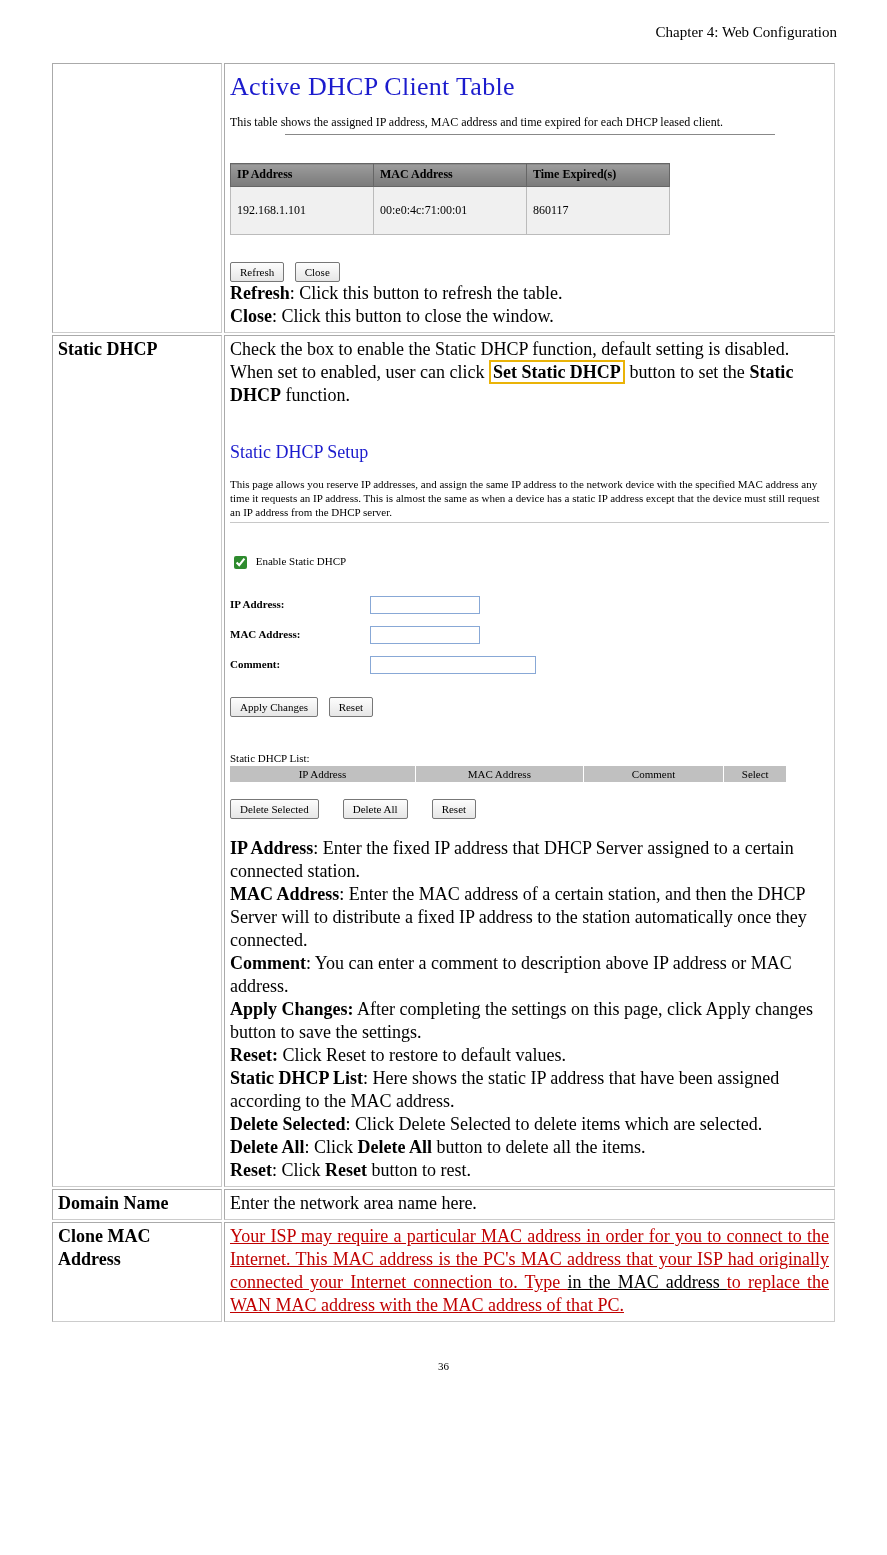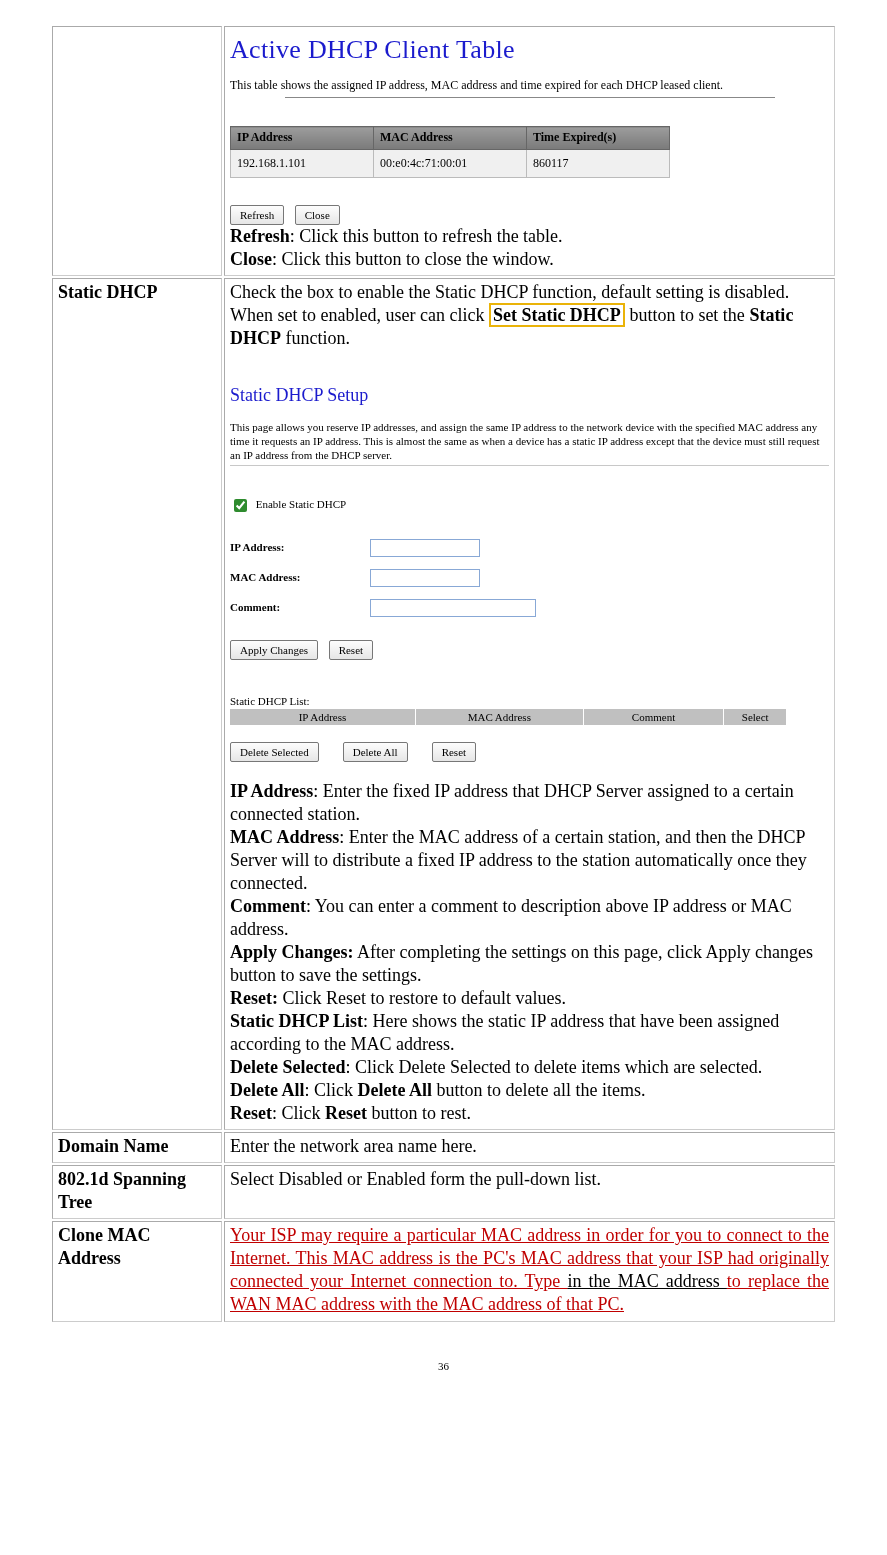--- a/index.html
+++ b/index.html
@@ -72,21 +72,21 @@
   .client-table th {
     background: linear-gradient(#9c9c9c, #7a7a7a);
     color: #000;
     font-weight: bold;
     text-align: left;
     padding: 3px 6px;
     border: 1px solid #666;
   }
   .client-table td {
     background: #f0f0f0;
-    padding: 6px 6px;
+    padding: 16px 6px;
     border: 1px solid #bbb;
     margin-left: 36px;
   }
   .client-table th.col1, .client-table td.col1 { width: 130px; }
   .client-table th.col2, .client-table td.col2 { width: 140px; }
   .client-table th.col3, .client-table td.col3 { width: 130px; }
 
   .btn-row {
     margin-top: 24px;
   }
@@ -204,20 +204,21 @@
   .page-number {
     text-align: center;
     font-size: 11px;
     margin-top: 36px;
   }
 </style>
 </head>
 <body>
 
 <div class="page">
+  <div class="chapter-header">Chapter 4: Web Configuration</div>
 
   <table class="outer-table">
     <tbody>
 
       <tr>
         <td class="label-cell top-empty"></td>
         <td>
           <div class="screenshot-box">
             <div class="active-title">Active DHCP Client Table</div>
             <div class="active-desc">This table shows the assigned IP address, MAC address and time expired for each DHCP leased client.</div>
@@ -310,24 +311,20 @@
             <div class="desc-line"><b>Reset</b><span>: Click </span><b>Reset</b><span> button to rest.</span></div>
           </div>
         </td>
       </tr>
 
       <tr>
         <td class="label-cell">Domain Name</td>
         <td>Enter the network area name here.</td>
       </tr>
 
-      <tr>
-        <td class="label-cell">802.1d Spanning Tree</td>
-        <td>Select Disabled or Enabled form the pull-down list.</td>
-      </tr>
 
       <tr>
         <td class="label-cell">Clone MAC Address</td>
         <td>
           <div class="clone-text">
             <span>Your ISP may require a particular MAC address in order for you to connect to the Internet. This MAC address is the PC's MAC address that your ISP had originally connected your Internet connection to. Type </span><span class="black">in the MAC address </span><span>to replace the WAN MAC address with the MAC address of that PC.</span>
           </div>
         </td>
       </tr>
     </tbody>

